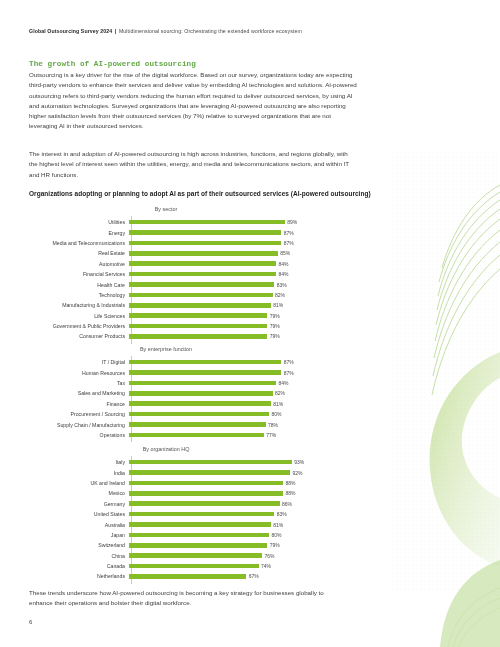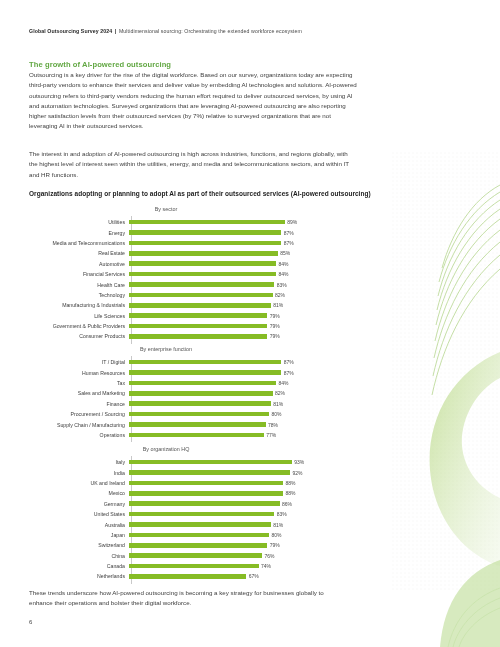--- a/index.html
+++ b/index.html
@@ -46,20 +46,21 @@
   .page-header .sub { font-weight: normal; color: #4a4a4a; }
 
   
   .section-heading {
     position: absolute;
     left: 29px; top: 54px;
     font-size: 7.6px;
     font-weight: bold;
     color: #63a844;
     letter-spacing: 0.01em;
+    font-family: Liberation Mono, monospace;
   }
 
   
   .para {
     position: absolute;
     left: 29px;
     width: 329px;
     font-size: 6.2px;
     line-height: 10.2px;
     color: #3d3d3d;

